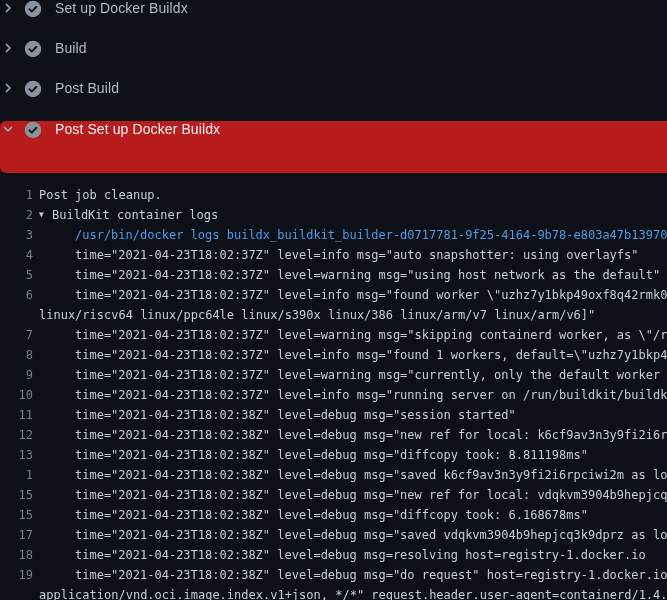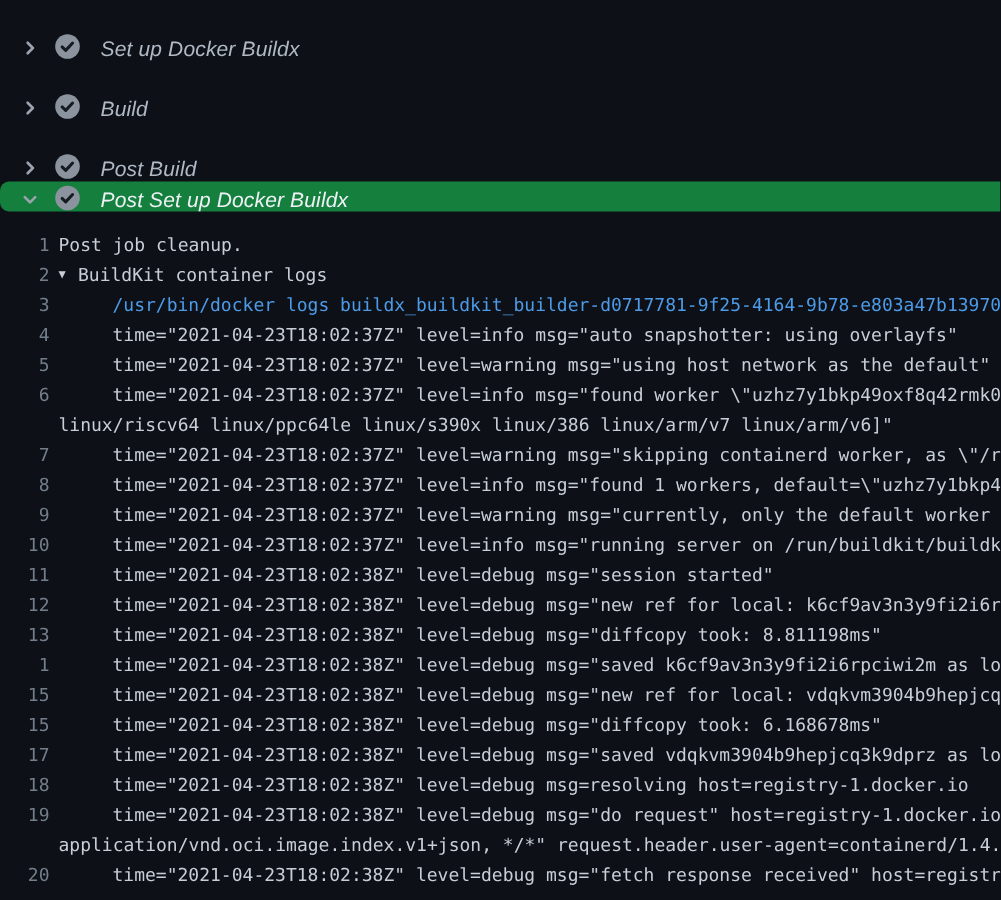--- a/index.html
+++ b/index.html
@@ -4,28 +4,27 @@
 <style>
   html,body{margin:0;padding:0;}
   body{
     width:667px;height:600px;overflow:hidden;
     background:#0d1117;
     font-family:"Liberation Sans", sans-serif;
   }
   
   #steps{padding-top:0;}
   .step{
-    display:flex;align-items:flex-end;
-    height:40px;padding-left:12px;
+    display:flex;align-items:flex-start;
+    height:40px;
     cursor:pointer;
-    font-style:italic;
   }
   .step.expanded{
-    height:20px;margin-top:1px;
-    background:#15803d;
+    height:52px;margin-top:1px;
+    background:#b91c1c;
     border-radius:6px 0 0 6px;
   }
   .chev{width:16px;height:16px;display:flex;align-items:center;justify-content:center;margin-right:8px;flex:0 0 auto;}
   .check{width:18px;height:18px;display:flex;align-items:center;justify-content:center;margin-right:13px;flex:0 0 auto;}
   .step-label{
     font-size:14px;color:#b1bac4;letter-spacing:.1px;
   }
   .step.expanded .step-label{color:#eef2f6;}
   
   #log{

